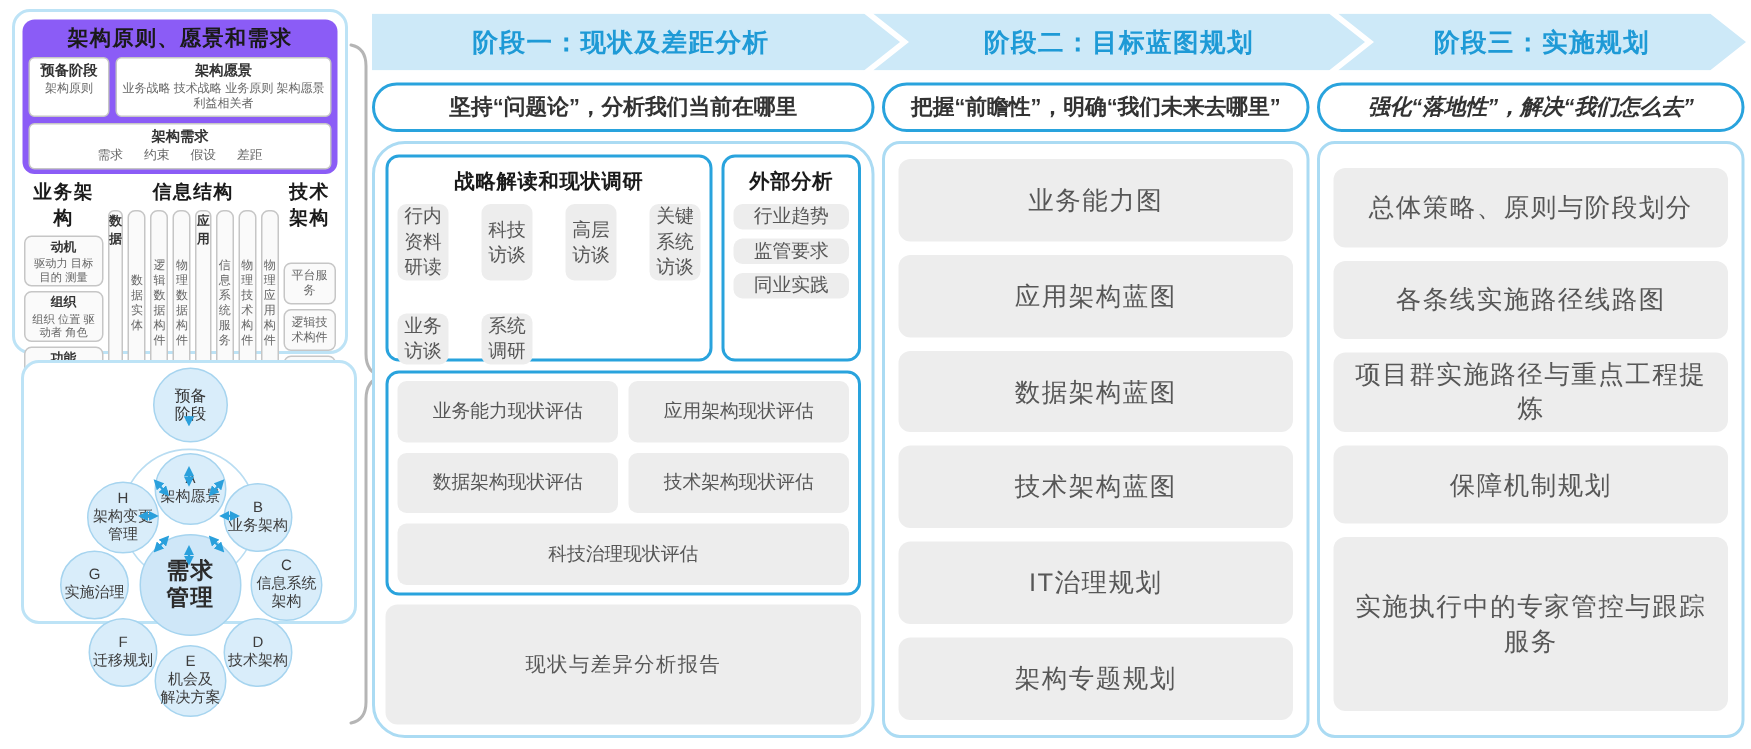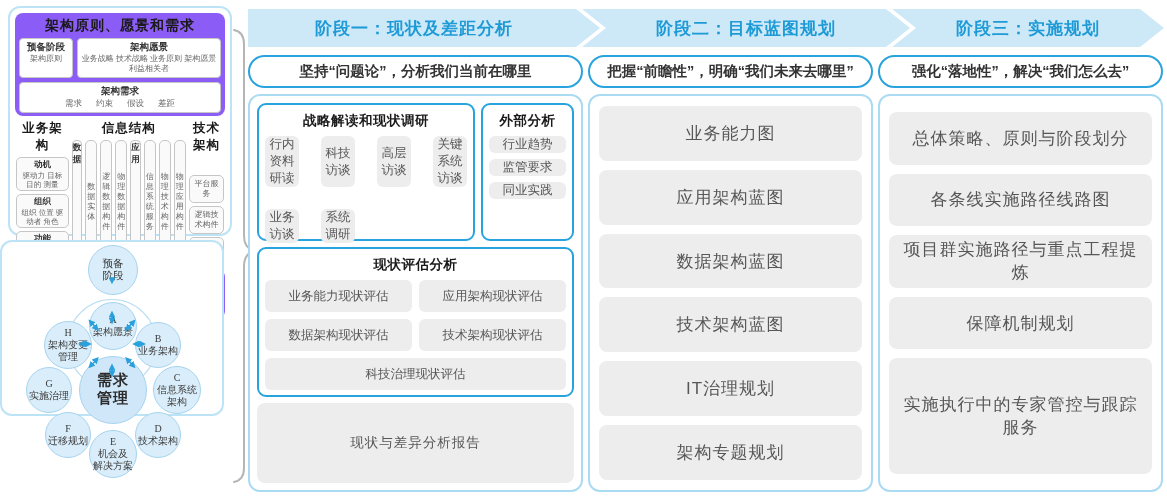--- a/index.html
+++ b/index.html
@@ -37,22 +37,22 @@
   .subspacer{height:15px;flex:none;}
   .gitem{background:#fafafa;border:1px solid #c6c6c6;border-radius:5px;text-align:center;font-size:8px;
          color:#666;line-height:1.25;display:flex;align-items:center;justify-content:center;flex:1;padding:1px;box-sizing:border-box;}
   .impl{display:flex;gap:4px;align-items:stretch;padding:4px;}
   .impl-title{width:28px;font-size:12.5px;font-weight:700;color:#1a1a1a;display:flex;flex-direction:column;
               justify-content:center;text-align:center;line-height:1.2;}
   .impl-box{flex:1;display:flex;flex-direction:column;justify-content:center;}
   .impl-box.wide{flex:1.25;}
 
   
-  .adm-panel{position:absolute;left:0;top:240px;width:224px;height:176px;border:2px solid #bde3f6;
-             border-radius:12px;background:#fff;box-sizing:border-box;font-family:Liberation Serif, serif;}
+  .adm-panel{position:absolute;left:14px;top:240px;width:224px;height:176px;border:2px solid #bde3f6;
+             border-radius:12px;background:#fff;box-sizing:border-box;}
   .adm-layer{position:absolute;left:0;top:0;width:100%;height:100%;pointer-events:none;}
   .ring-layer{z-index:0;}
   .arrow-layer{z-index:3;}
   .node{position:absolute;background:#d9edfa;border:1px solid #a6d4ef;border-radius:50%;
         display:flex;flex-direction:column;align-items:center;justify-content:center;
         text-align:center;color:#3d3d3d;line-height:1.18;z-index:2;font-size:10px;}
   .node span{display:block;}
   .node-prep{left:86px;top:3px;width:48px;height:48px;font-size:10.5px;color:#333;}
   .node-center{left:77px;top:114px;width:66px;height:66px;font-weight:700;font-size:15px;color:#2b2b2b;
                background:#cfe7f8;letter-spacing:1px;z-index:1;}
@@ -69,26 +69,26 @@
          clip-path:polygon(0 0,calc(100% - 24px) 0,100% 50%,calc(100% - 24px) 100%,0 100%,24px 50%);}
   .band3{left:892px;width:272px;padding-left:20px;padding-right:20px;
          clip-path:polygon(0 0,calc(100% - 24px) 0,100% 50%,calc(100% - 24px) 100%,0 100%,24px 50%);}
 
   
   .slogan{position:absolute;top:55px;height:33px;background:#fff;border:2px solid #29a3dd;border-radius:17px;
           display:flex;align-items:center;justify-content:center;font-size:14.5px;font-weight:700;
           color:#333;box-sizing:border-box;}
   .slogan1{left:248px;width:335px;}
   .slogan2{left:588px;width:285px;}
-  .slogan3{left:878px;width:285px;}
+  .slogan3{left:878px;width:285px;font-style:italic;}
 
   
   .pcontent{position:absolute;top:94px;height:398px;background:#fff;border:2px solid #abdbf3;
             border-radius:12px;box-sizing:border-box;display:flex;flex-direction:column;}
-  .pc1{left:248px;width:335px;padding:7px;gap:6px;}
+  .pc1{left:248px;width:335px;padding:7px;gap:6px;border-radius:22px;}
   .pc2{left:588px;width:285px;padding:10px 9px;gap:9px;}
   .pc3{left:878px;width:285px;padding:16px 9px;gap:9px;}
   .p1row{display:flex;gap:6px;height:138px;flex:none;}
   .group{border:2px solid #29a3dd;border-radius:9px;background:#fff;padding:5px 6px;box-sizing:border-box;
          display:flex;flex-direction:column;}
   .g1{flex:1;}
   .g2{width:93px;flex:none;}
   .g3{height:150px;flex:none;}
   .group-title{font-size:13.5px;font-weight:700;color:#1a1a1a;text-align:center;margin:2px 0 6px;letter-spacing:0.5px;}
   .g1-grid{display:grid;grid-template-columns:1fr 1fr 1fr 1fr;gap:22px;flex:1;}
@@ -303,21 +303,20 @@
       <div class="group g2">
         <div class="group-title">外部分析</div>
         <div class="g2-items">
           <div class="gray-item">行业趋势</div>
           <div class="gray-item">监管要求</div>
           <div class="gray-item">同业实践</div>
         </div>
       </div>
     </div>
     <div class="group g3">
-      <div class="group-title">现状评估分析</div>
       <div class="g3-grid">
         <div class="gray-item">业务能力现状评估</div>
         <div class="gray-item">应用架构现状评估</div>
         <div class="gray-item">数据架构现状评估</div>
         <div class="gray-item">技术架构现状评估</div>
         <div class="gray-item span2">科技治理现状评估</div>
       </div>
     </div>
     <div class="report">现状与差异分析报告</div>
   </div>

